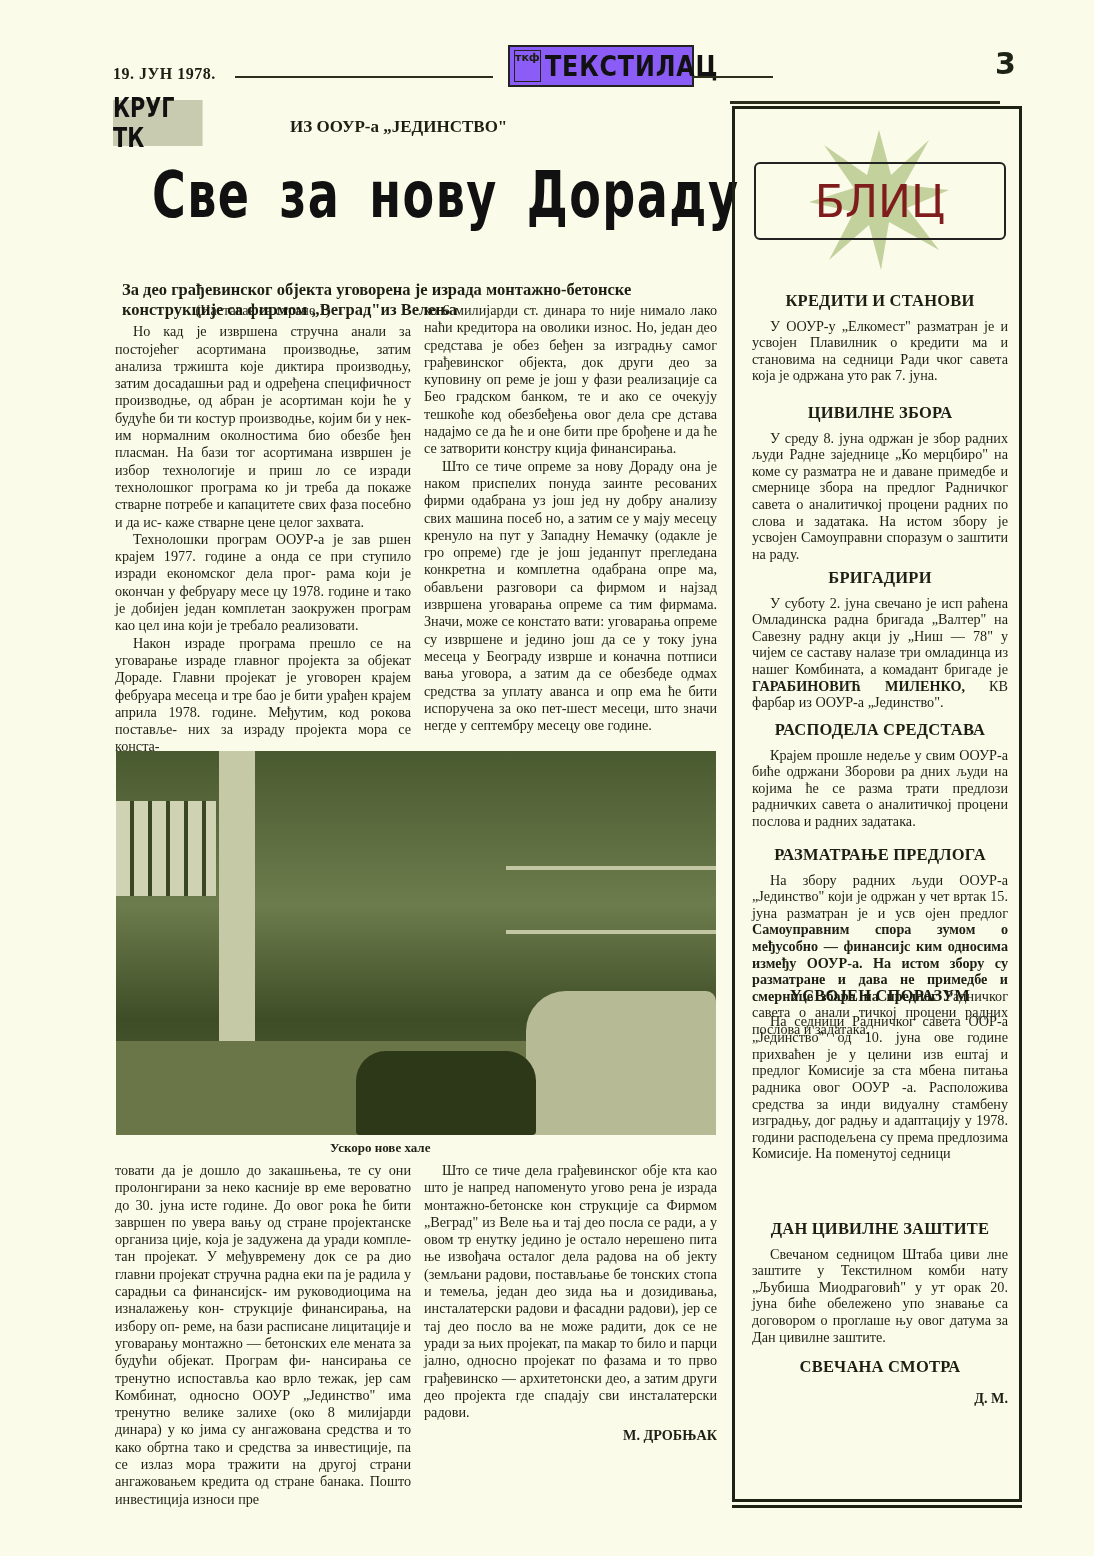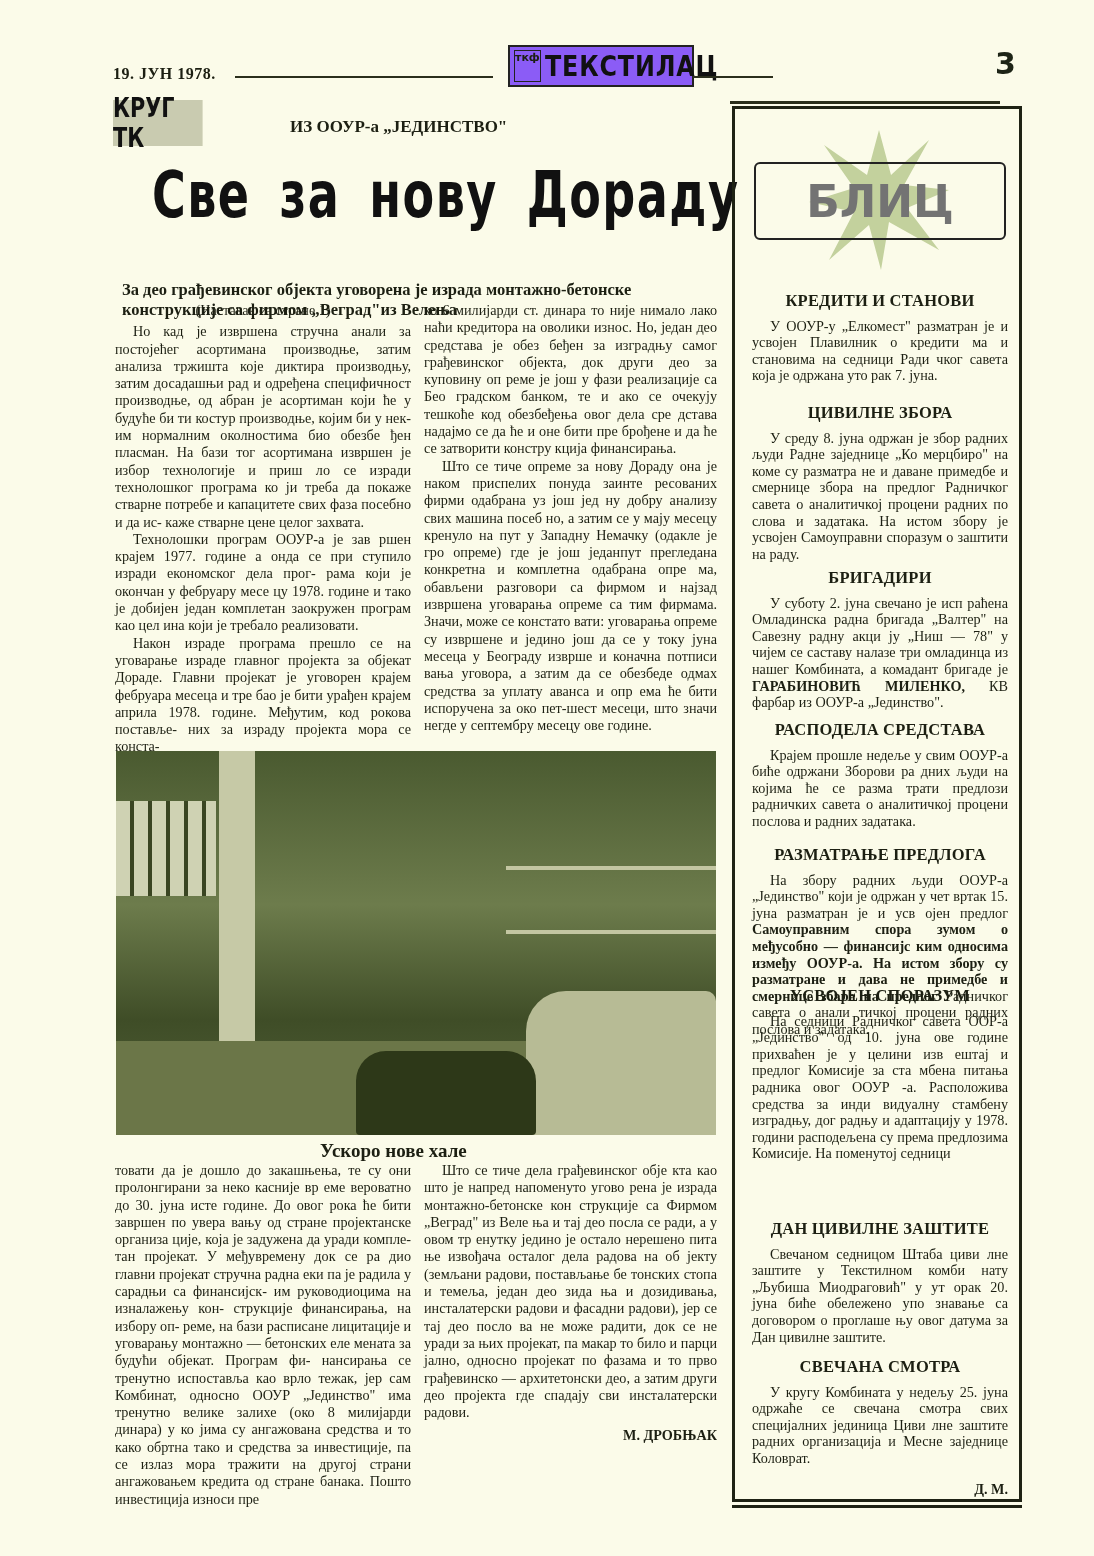--- a/index.html
+++ b/index.html
@@ -58,33 +58,33 @@
     left: 116px; top: 751px; width: 600px; height: 384px;
     background: linear-gradient(180deg, #4a5a30 0%, #6d7c4c 40%, #3f4d27 70%, #53623a 100%);
     overflow: hidden;
   }
   .photo .pillar { position: absolute; left: 103px; top: 0; width: 36px; height: 340px; background: #c6c9a6; }
   .photo .window { position: absolute; left: 0; top: 50px; width: 100px; height: 95px; background: repeating-linear-gradient(90deg,#cfd2b3 0 14px,#3a4522 14px 18px); }
   .photo .mezz { position: absolute; left: 390px; top: 115px; width: 210px; height: 60px; border-top: 4px solid #c3c6a2; border-bottom: 4px solid #c3c6a2; }
   .photo .floor { position: absolute; left: 0; top: 290px; width: 600px; height: 94px; background: #6b7648; }
   .photo .bundle { position: absolute; left: 240px; top: 300px; width: 180px; height: 84px; background: #2d3818; border-radius: 30px 30px 4px 4px; }
   .photo .sacks { position: absolute; left: 410px; top: 240px; width: 190px; height: 144px; background: #b7bb95; border-radius: 40px 10px 0 0; }
-  .caption { left: 320px; top: 1140px; font-size: 19px; font-weight: bold; }
+  .caption { left: 330px; top: 1140px; font-size: 13px; font-weight: bold; }
 
   .sidebar {
     left: 732px; top: 106px; width: 290px; height: 1396px;
     border: 3px solid #1e2214; box-sizing: border-box;
   }
   .blic-wrap { left: 754px; top: 130px; width: 250px; height: 140px; }
   .blic-star { position: absolute; left: 55px; top: 0; width: 140px; height: 140px; }
   .blic-box {
     position: absolute; left: 0; top: 32px; width: 248px; height: 74px;
     border: 2px solid #222; border-radius: 6px; display: flex; align-items: center; justify-content: center;
   }
-  .blic-text { font-family: "DejaVu Sans", sans-serif; font-weight: bold; font-size: 44px; position: relative; color: #737373; }
+  .blic-text { font-family: "DejaVu Sans", sans-serif; font-weight: normal; font-size: 44px; position: relative; color: #7f1d1d; }
   .sb { left: 752px; width: 256px; font-size: 14.2px; line-height: 16.6px; }
   .sb h3 { margin: 0 0 8px 0; font-size: 16.5px; text-align: center; font-weight: bold; letter-spacing: 0.2px; }
   .sb p { margin: 0; text-align: justify; text-indent: 18px; }
   .sb b { font-weight: bold; }
   .sign { text-align: right !important; font-weight: bold; margin-top: 14px !important; }
   .bottom-rule { left: 732px; top: 1505px; width: 290px; height: 3px; background: #1e2214; }
 </style>
 </head>
 <body>
 
@@ -165,16 +165,15 @@
 <div class="abs sb" style="top:988px">
   <h3>УСВОЈЕН СПОРАЗУМ</h3>
   <p>На седници Радничког савета ООР-а „Јединство" од 10. јуна ове године прихваћен је у целини изв ештај и предлог Комисије за ста мбена питања радника овог ООУР -а. Расположива средства за инди видуалну стамбену изградњу, дог радњу и адаптацију у 1978. години расподељена су према предлозима Комисије. На поменутој седници</p>
 </div>
 <div class="abs sb" style="top:1221px">
   <h3>ДАН ЦИВИЛНЕ ЗАШТИТЕ</h3>
   <p>Свечаном седницом Штаба циви лне заштите у Текстилном комби нату „Љубиша Миодраговић" у ут орак 20. јуна биће обележено упо знавање са договором о проглаше њу овог датума за Дан цивилне заштите.</p>
 </div>
 <div class="abs sb" style="top:1359px">
   <h3>СВЕЧАНА СМОТРА</h3>
-  <p>У кругу Комбината у недељу 25. јуна одржаће се свечана смотра свих специјалних јединица Циви лне заштите радних организација и Месне заједнице Коловрат.</p>
   <p class="sign">Д. М.</p>
 </div>
 <div class="abs bottom-rule"></div>
 
 </body></html>

